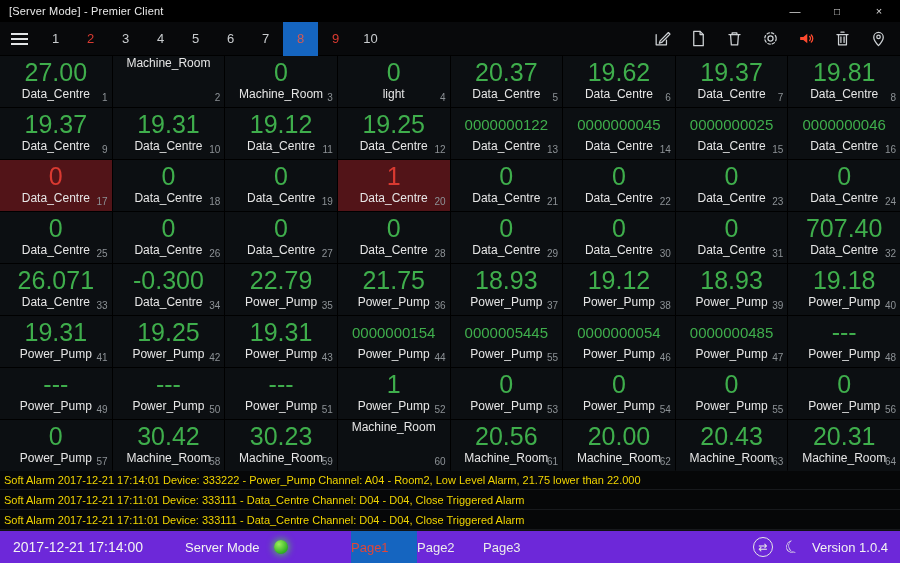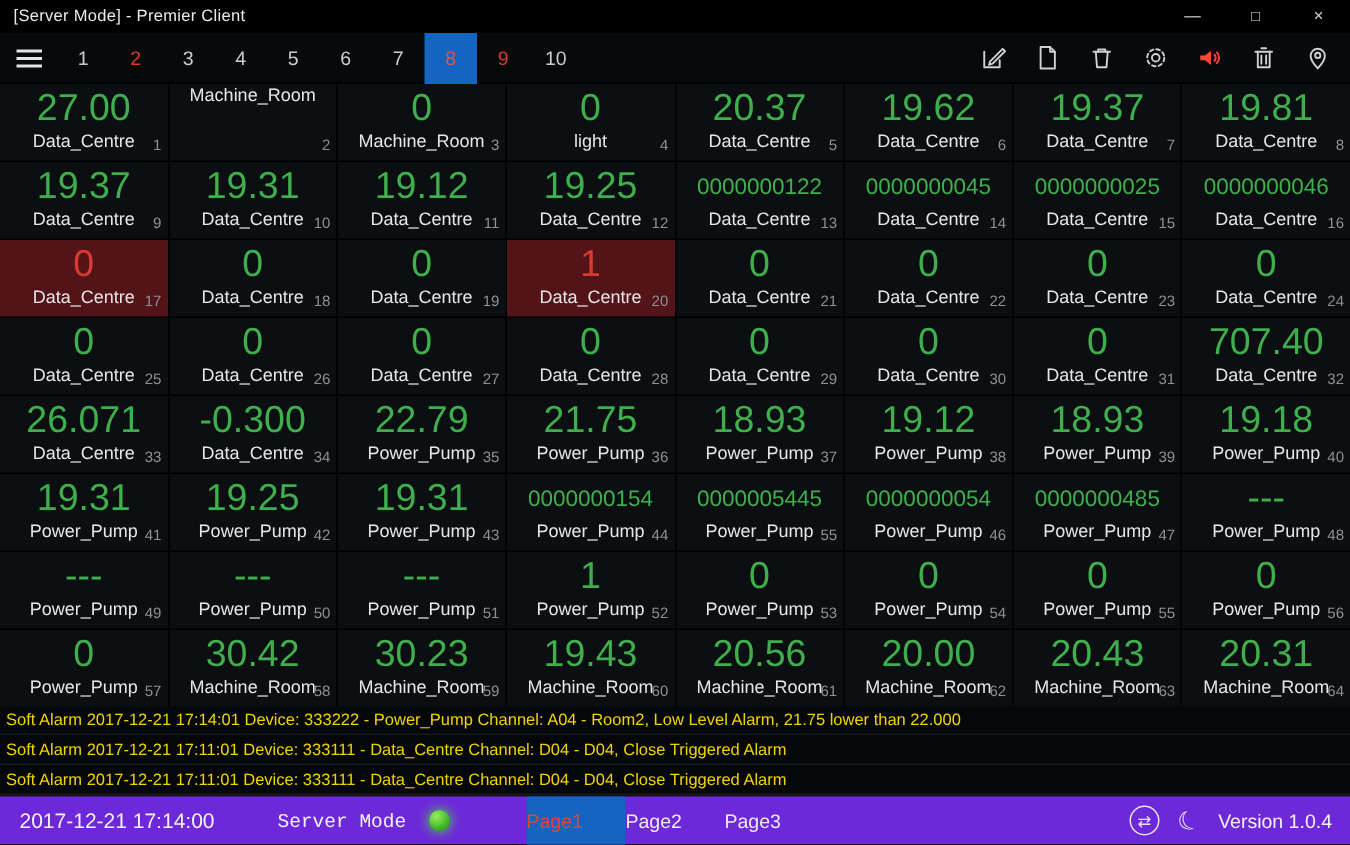--- a/index.html
+++ b/index.html
@@ -52,21 +52,21 @@
   
   .alarm-list { height: 60px; flex: 0 0 auto; background: #060708; }
   .alarm-row { height: 20px; line-height: 20px; font-size: 11px; color: #f0d400;
                padding-left: 4px; border-bottom: 1px solid #17191c; white-space: nowrap;
                overflow: hidden; }
 
   
   .statusbar { height: 33px; flex: 0 0 auto; background: #6d28d9; display: flex;
                align-items: center; position: relative; border-top: 1px solid #101214; }
   .timestamp { font-size: 14px; color: #f2f2f2; padding-left: 13px; }
-  .mode { font-size: 13px; color: #f2f2f2; margin-left: 42px; font-family: Liberation Mono, monospace; }
+  .mode { font-size: 13px; color: #f2f2f2; margin-left: 42px; }
   .dot { width: 14px; height: 14px; border-radius: 50%; margin-left: 15px;
          background: radial-gradient(circle at 35% 30%, #9bf05a, #2fae22 70%);
          box-shadow: 0 0 7px 1px rgba(80,220,60,.8); }
   .pages { position: absolute; left: 50%; top: 0; transform: translateX(-50%);
            display: flex; height: 33px; }
   .page-tab { width: 66px; height: 33px; line-height: 33px; text-align: left;
               font-size: 13px; color: #eceoeb; color: #ececec; }
   .page-tab.selected { background: #1565c0; color: #e04638; }
   .footer-right { margin-left: auto; display: flex; align-items: center; gap: 12px; padding-right: 12px; }
   .circle-icon { width: 20px; height: 20px; border: 1px solid #e6e6e6; border-radius: 50%;
@@ -444,21 +444,20 @@
         <div class="tile-value">30.42</div>
         <div class="tile-caption">Machine_Room</div>
         <span class="tile-index">58</span>
       </div>
       <div class="tile">
         <div class="tile-value">30.23</div>
         <div class="tile-caption">Machine_Room</div>
         <span class="tile-index">59</span>
       </div>
       <div class="tile">
-        <div class="tile-value">19.43</div>
         <div class="tile-caption">Machine_Room</div>
         <span class="tile-index">60</span>
       </div>
       <div class="tile">
         <div class="tile-value">20.56</div>
         <div class="tile-caption">Machine_Room</div>
         <span class="tile-index">61</span>
       </div>
       <div class="tile">
         <div class="tile-value">20.00</div>

